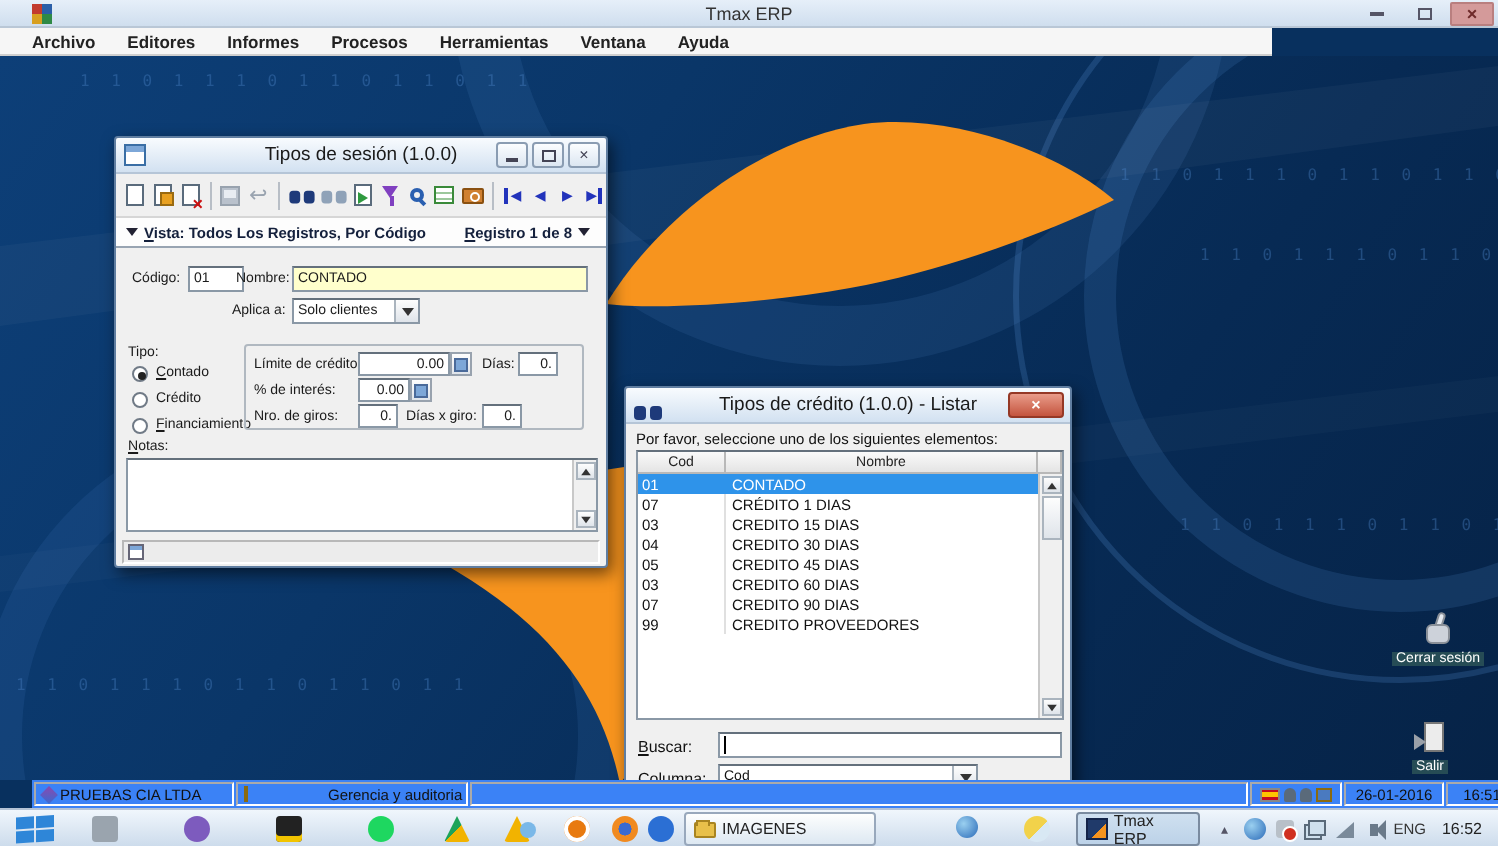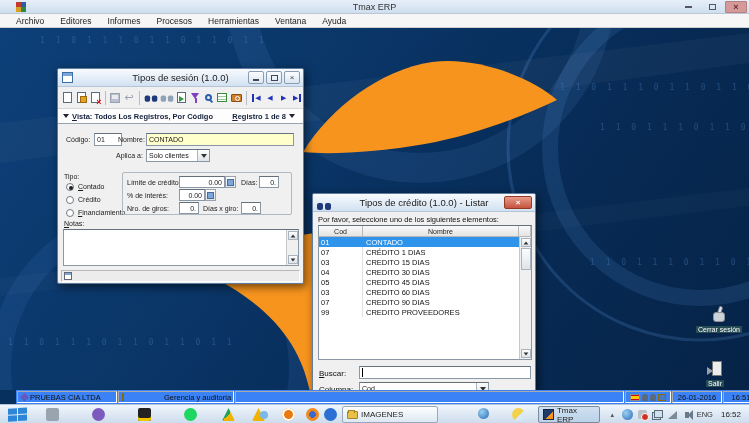--- a/index.html
+++ b/index.html
@@ -15,22 +15,22 @@
     grid-template-columns:5px 5px; grid-template-rows:5px 5px; }
   .app-logo span:nth-child(1){background:#c23b2e;} .app-logo span:nth-child(2){background:#2b5fa8;}
   .app-logo span:nth-child(3){background:#d8a020;} .app-logo span:nth-child(4){background:#2f8a46;}
   .win-title { position:absolute; left:0; right:0; text-align:center; font-size:9px; color:#333; }
   .win-ctrls { position:absolute; right:2px; top:1px; display:flex; gap:2px; height:12px; }
   .wbtn { width:22px; height:12px; display:flex; align-items:center; justify-content:center; color:#555; }
   .wbtn .bar { width:7px; height:2px; background:#556; }
   .wbtn .box { width:7px; height:6px; border:1px solid #556; }
   .wbtn.close { background:#d49a9a; border:1px solid #b97f7f; border-radius:1px; color:#6e2a2a; font-size:9px; font-weight:bold; }
 
-  .menubar { position:absolute; left:0; top:14px; width:749px; height:14px; background:#f6f6f6;
-    border-bottom:1px solid #cfcfcf; display:flex; align-items:center; padding-left:8px; }
+  .menubar { position:absolute; left:0; top:14px; width:636px; height:14px; background:#f6f6f6;
+    border-bottom:1px solid #cfcfcf; display:flex; align-items:center; padding-left:8px;font-weight:bold; }
   .menu-item { padding:0 8px; font-size:8.5px; color:#222; height:13px; display:flex; align-items:center; }
 
   
   .mdi { position:absolute; left:0; top:28px; width:749px; height:362px; overflow:hidden;
     background:linear-gradient(125deg,#0d3f78 0%, #0a3668 35%, #072a54 70%, #062347 100%); }
   .wall-svg { position:absolute; left:0; top:0; z-index:0; }
   .binary { position:absolute; font-family:"DejaVu Sans Mono", monospace; font-size:8px;
     color:#4d85c8; opacity:.38; letter-spacing:3px; white-space:nowrap; z-index:0; }
 
   

